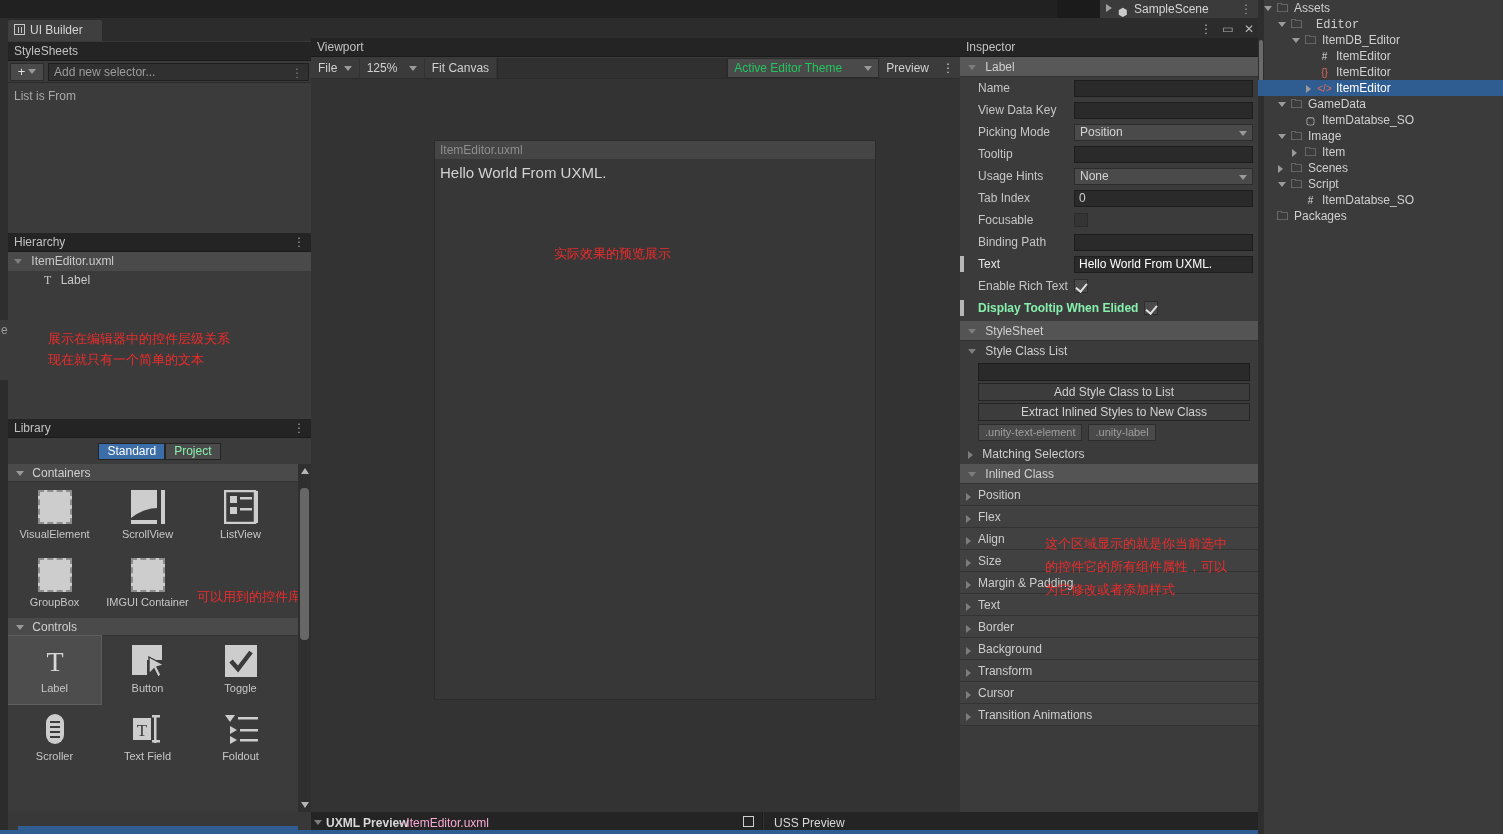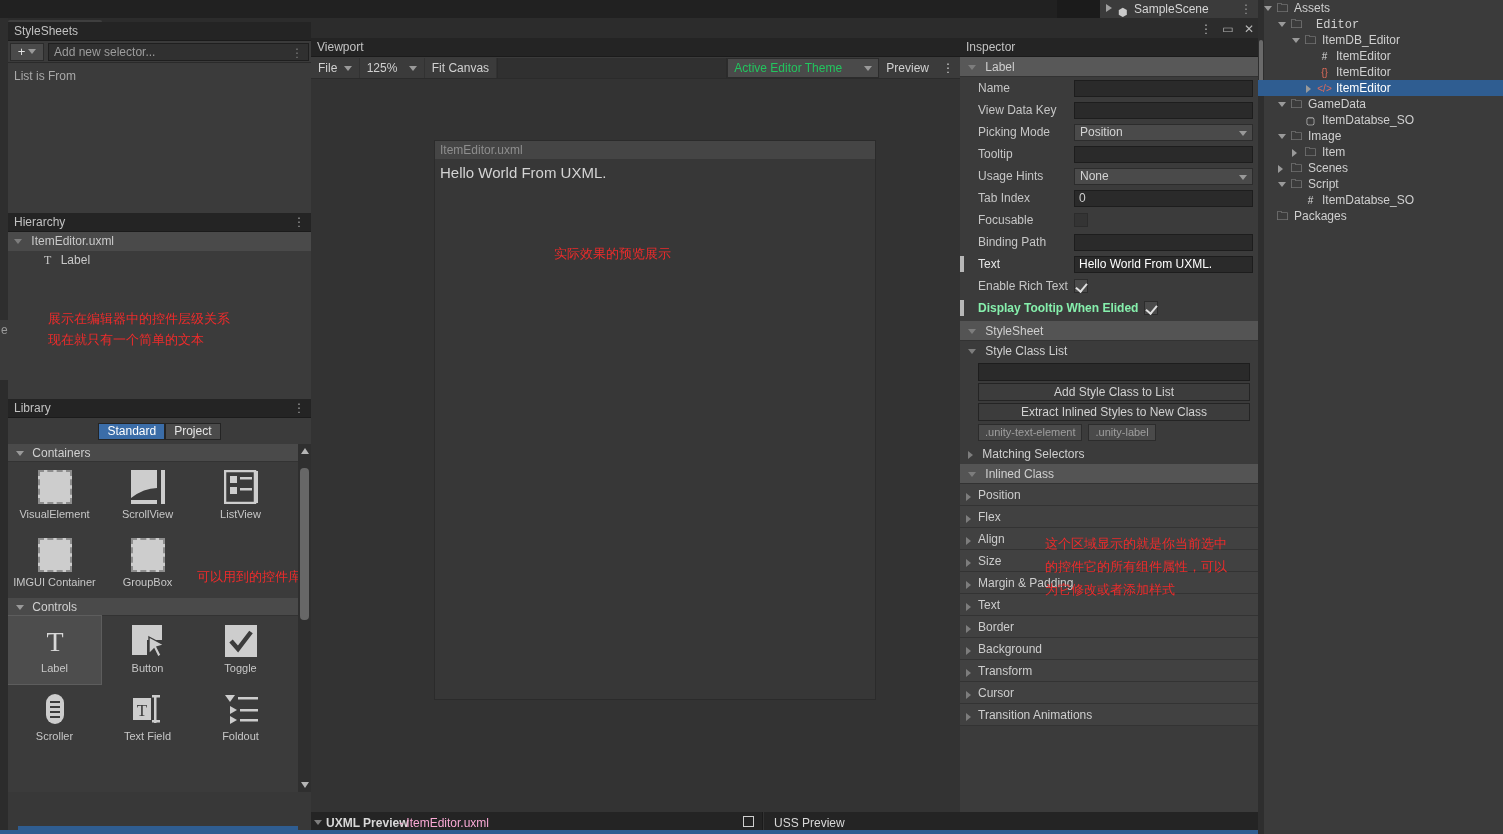--- a/index.html
+++ b/index.html
@@ -76,21 +76,21 @@
     padding-left:22px; border-top-left-radius:2px; border-top-right-radius:2px;
   }
   #uib-tab .gl { position:absolute; left:6px; top:4px; width:11px;height:11px;
     border:1px solid #c6c6c6; }
   #uib-tab .gl:after { content:""; position:absolute; left:3px; top:2px; width:1px; height:6px; background:#c6c6c6;}
   #uib-tab .gl:before { content:""; position:absolute; left:6px; top:2px; width:1px; height:6px; background:#c6c6c6;}
   #uib-winctrl { position:absolute; right:4px; top:0; height:23px; line-height:23px; color:#b8b8b8; font-size:12px; }
   #uib-winctrl span { margin-left:7px; cursor:default; }
 
   
-  #left { position:absolute; left:8px; top:22px; width:303px; height:788px; }
+  #left { position:absolute; left:8px; top:42px; width:303px; height:788px; }
   #ss-toolbar {
     position:relative; height:22px; background:#3b3b3b;
     border-bottom:1px solid #2a2a2a; display:flex; align-items:center; padding:0 2px;
   }
   #ss-plus {
     width:34px; height:18px; background:#4a4a4a; border:1px solid #2b2b2b;
     display:flex; align-items:center; justify-content:center; gap:3px;
     color:#e2e2e2; font-size:13px; line-height:1;
   }
   #ss-selector {
@@ -101,21 +101,21 @@
   #ss-body { height:150px; background:#3b3b3b; padding:6px 0 0 6px; }
   #ss-empty { color:#a9a9a9; font-size:12px; }
 
   #hier-body { background:#3b3b3b; height:167px; position:relative; }
   .tree-row { height:19px; line-height:19px; font-size:12px; color:#c9c9c9; padding-left:6px; }
   .tree-row.sel { background:#4a4a4a; }
   .tree-row .tw { display:inline-block; width:14px; }
   .note { color:#ee2b2b; font-size:13px; line-height:21px; white-space:nowrap; }
 
   #lib-toolbar { height:26px; background:#3b3b3b; display:flex; align-items:center; justify-content:center; }
-  .seg { height:17px; line-height:15px; font-size:12px; padding:0 8px; border:1px solid #242424; color:#e5e5e5;}
+  .seg { height:17px; line-height:15px; font-size:12px; padding:0 8px; border:1px solid #242424; color:#86efac;}
   .seg.on { background:#3b6da8; color:#ffffff; }
   .seg.off { background:#4b4b4b; }
 
   #lib-scroll { position:relative; height:348px; background:#3b3b3b; overflow:hidden; }
   .lib-header {
     height:18px; line-height:18px; background:#4a4a4a; color:#d0d0d0;
     font-size:12px; padding-left:8px; border-bottom:1px solid #333;
   }
   .lib-grid { display:flex; flex-wrap:wrap; }
   .lib-cell {
@@ -328,27 +328,27 @@
               <rect x="16" y="18" width="12" height="2.5" fill="#cdcdcd"></rect>
               <rect x="31" y="1" width="3" height="32" fill="#cdcdcd"></rect>
             </svg>
           </div>
           <div>ListView</div>
         </div>
         <div class="lib-cell">
           <div class="lib-ic">
             <div class="sq" style="border:2px dashed #8d8d8d;background:#cdcdcd;"></div>
           </div>
+          <div>GroupBox</div>
+        </div>
+        <div class="lib-cell">
+          <div class="lib-ic">
+            <div class="sq" style="border:2px dashed #8d8d8d;background:#cdcdcd;"></div>
+          </div>
           <div>IMGUI Container</div>
-        </div>
-        <div class="lib-cell">
-          <div class="lib-ic">
-            <div class="sq" style="border:2px dashed #8d8d8d;background:#cdcdcd;"></div>
-          </div>
-          <div>GroupBox</div>
         </div>
         <div class="lib-cell" style="width:110px;justify-content:center;padding-top:26px;">
           <div class="note" style="font-size:13px;line-height:14px;">可以用到的控件库</div>
         </div>
       </div>
 
       <div class="lib-header">
         <span class="tri tri-down" style="margin-right:5px;"></span>
         <span>Controls</span>
       </div>

